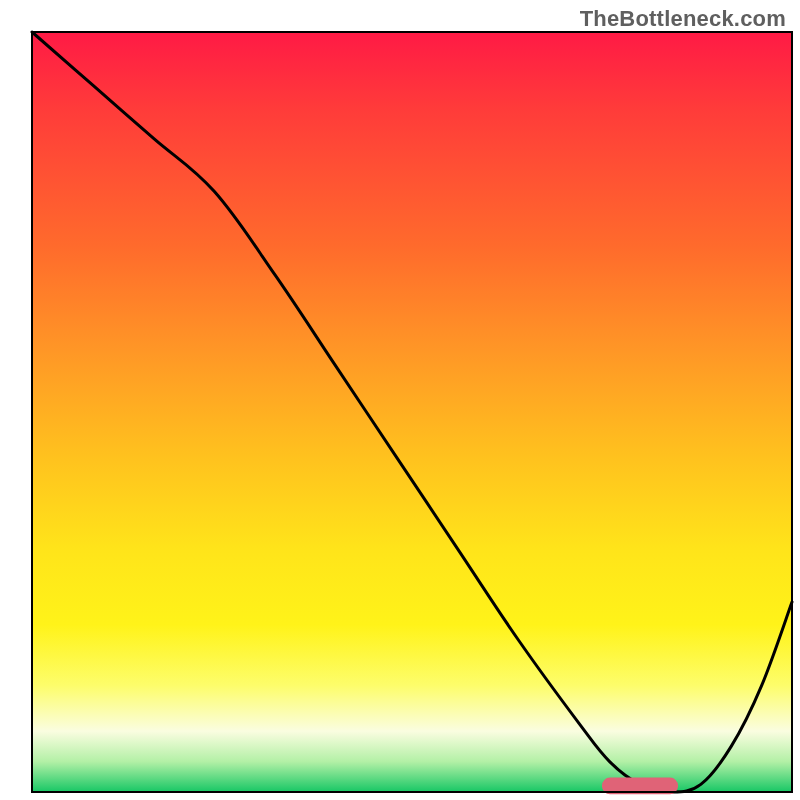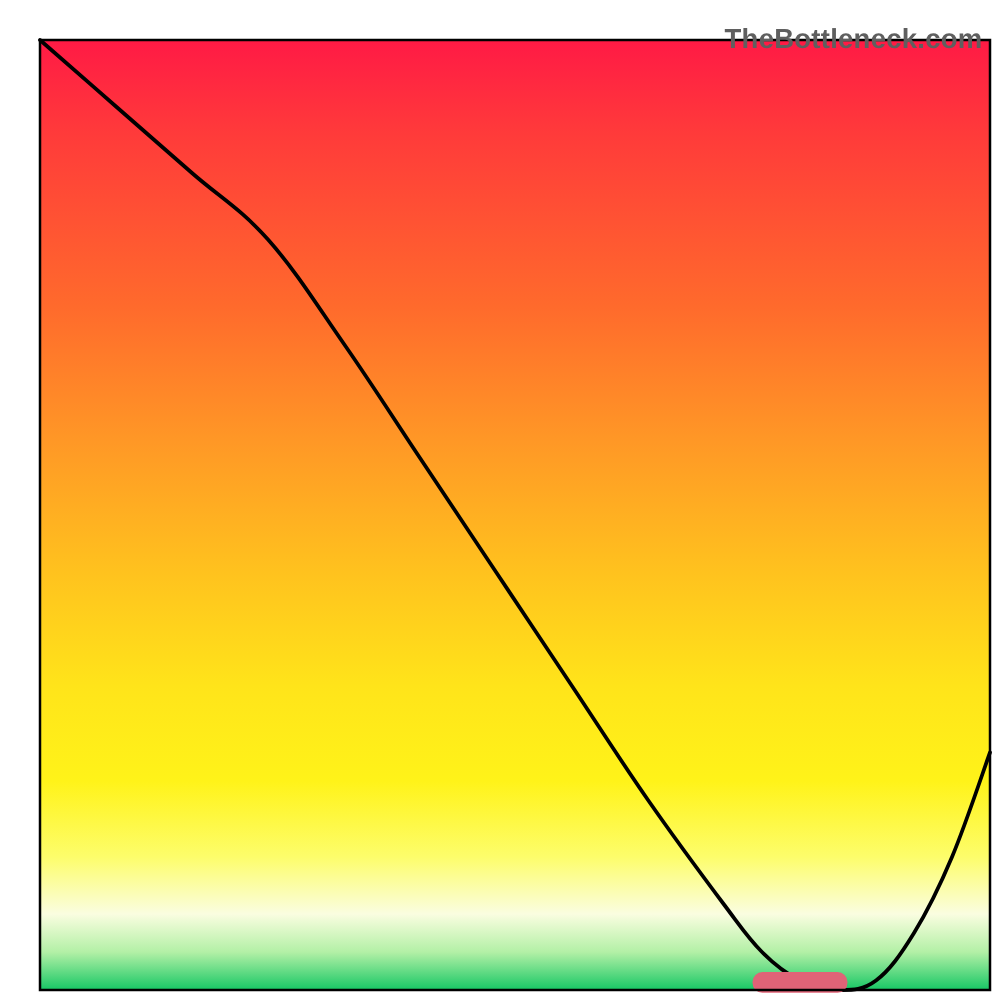--- a/index.html
+++ b/index.html
@@ -18,21 +18,20 @@
   }
   .watermark {
     position: absolute;
     top: 6px;
     right: 14px;
     font-size: 22px;
     font-weight: 600;
     color: #5f5f5f;
     letter-spacing: 0.2px;
     z-index: 10;
-    margin-top: 12px;
   }
   svg.plot {
     position: absolute;
     left: 0;
     top: 0;
     width: 800px;
     height: 800px;
     display: block;
   }
 </style>

